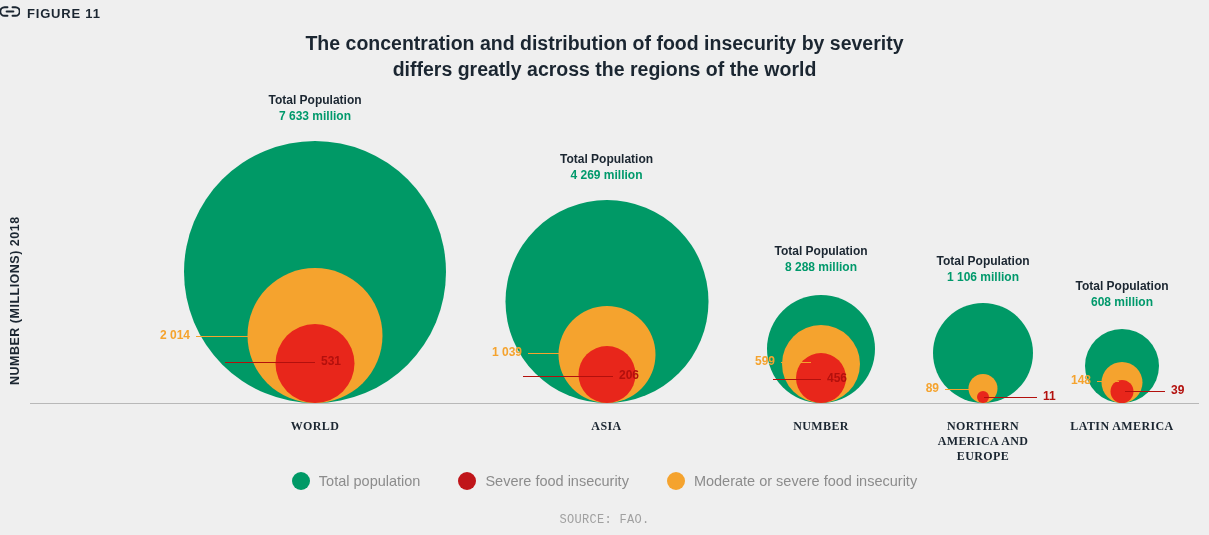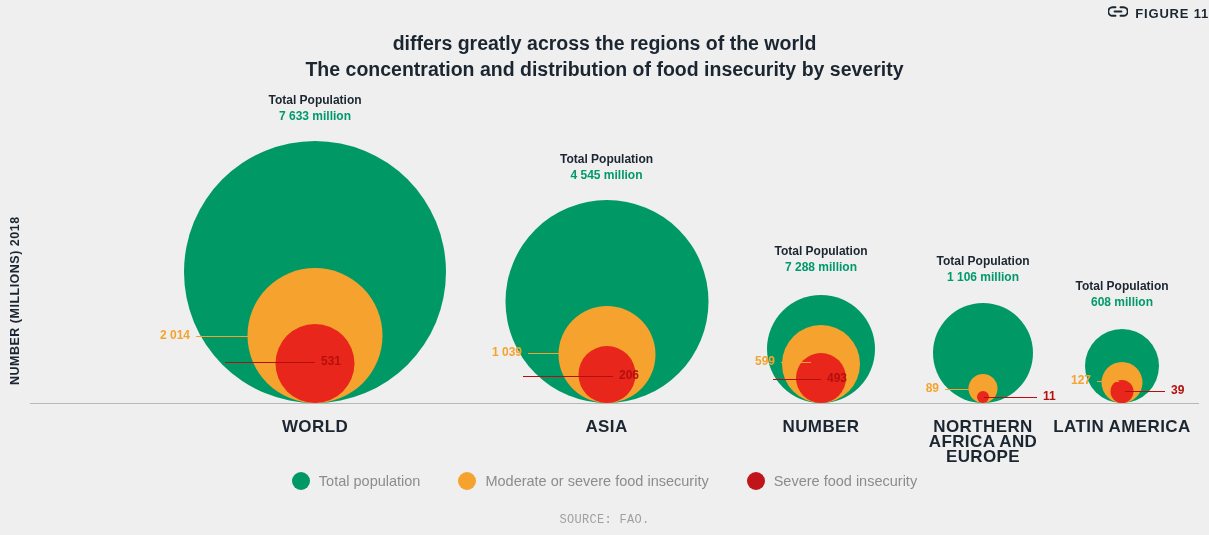--- a/index.html
+++ b/index.html
@@ -13,21 +13,21 @@
     position: relative;
     overflow: hidden;
   }
 
   
   .fig-tag {
     position: absolute;
     top: 4px; left: 0; right: 0;
     display: flex;
     align-items: center;
-    justify-content: flex-end;
+    justify-content: flex-start;
     gap: 7px;
   }
   .link-icon { display: block; }
   .fig-tag-label {
     font-size: 13px;
     font-weight: bold;
     letter-spacing: 0.8px;
     color: #1B2631;
   }
 
@@ -104,26 +104,27 @@
   .c-green  { background: #009966; }
   .c-orange { background: #F5A32E; }
   .c-red    { background: #E8261B; }
 
   .grp-xlabel {
     position: absolute;
     top: 419px;
     left: 50%;
     transform: translateX(-50%);
     text-align: center;
-    font-size: 17px;
+    font-size: 12px;
     font-weight: bold;
     letter-spacing: 0.4px;
     color: #1B2631;
     line-height: 15px;
     white-space: nowrap;
+    font-family: Liberation Serif, serif;
   }
   .grp-xlabel.multi { white-space: normal; width: 120px; }
 
   
   .callout { position: absolute; }
   .callout .cl-text {
     position: absolute;
     font-size: 12px;
     font-weight: bold;
     white-space: nowrap;
@@ -174,22 +175,22 @@
     <svg width="20" height="13" viewBox="0 0 20 13">
       <path d="M7.5 2.2H4.6a4.3 4.3 0 0 0 0 8.6h2.9" fill="none" stroke="#1B2631" stroke-width="1.9" stroke-linecap="round"></path>
       <path d="M12.5 2.2h2.9a4.3 4.3 0 0 1 0 8.6h-2.9" fill="none" stroke="#1B2631" stroke-width="1.9" stroke-linecap="round"></path>
       <path d="M6.6 6.5h6.8" fill="none" stroke="#1B2631" stroke-width="1.9" stroke-linecap="round"></path>
     </svg>
   </span>
   <span class="fig-tag-label">FIGURE 11</span>
 </div>
 
 <div class="chart-title">
+  <span class="line">The concentration and distribution of food insecurity by severity</span>
   <span class="line">differs greatly across the regions of the world</span>
-  <span class="line">The concentration and distribution of food insecurity by severity</span>
 </div>
 
 <div class="y-axis-label">NUMBER (MILLIONS) 2018</div>
 
 <div class="plot">
 
   <div class="baseline"></div>
 
   <div class="group" style="left:184px; width:262px;">
     <div class="grp-head" style="top:92px;">
@@ -198,48 +199,48 @@
     </div>
     <div class="circ c-green" style="width:262px;height:262px;top:141px;"></div>
     <div class="circ c-orange" style="width:135px;height:135px;top:268px;"></div>
     <div class="circ c-red" style="width:79px;height:79px;top:324px;"></div>
     <div class="grp-xlabel">WORLD</div>
   </div>
 
   <div class="group" style="left:505px; width:203px;">
     <div class="grp-head" style="top:151px;">
       <span class="tp-label">Total Population</span>
-      <span class="tp-value">4 545 million</span>
+      <span class="tp-value">4 269 million</span>
     </div>
     <div class="circ c-green" style="width:203px;height:203px;top:200px;"></div>
     <div class="circ c-orange" style="width:97px;height:97px;top:306px;"></div>
     <div class="circ c-red" style="width:57px;height:57px;top:346px;"></div>
     <div class="grp-xlabel">ASIA</div>
   </div>
 
   <div class="group" style="left:767px; width:108px;">
     <div class="grp-head" style="top:243px;">
       <span class="tp-label">Total Population</span>
-      <span class="tp-value">7 288 million</span>
+      <span class="tp-value">8 288 million</span>
     </div>
     <div class="circ c-green" style="width:108px;height:108px;top:295px;"></div>
     <div class="circ c-orange" style="width:78px;height:78px;top:325px;"></div>
     <div class="circ c-red" style="width:50px;height:50px;top:353px;"></div>
     <div class="grp-xlabel">NUMBER</div>
   </div>
 
   <div class="group" style="left:933px; width:100px;">
     <div class="grp-head" style="top:253px;">
       <span class="tp-label">Total Population</span>
       <span class="tp-value">1 106 million</span>
     </div>
     <div class="circ c-green" style="width:100px;height:100px;top:303px;"></div>
     <div class="circ c-orange" style="width:29px;height:29px;top:374px;"></div>
     <div class="circ c-red" style="width:12px;height:12px;top:391px;"></div>
-    <div class="grp-xlabel multi">NORTHERN AFRICA AND EUROPE</div>
+    <div class="grp-xlabel multi">NORTHERN AMERICA AND EUROPE</div>
   </div>
 
   <div class="group" style="left:1085px; width:74px;">
     <div class="grp-head" style="top:278px;">
       <span class="tp-label">Total Population</span>
       <span class="tp-value">608 million</span>
     </div>
     <div class="circ c-green" style="width:74px;height:74px;top:329px;"></div>
     <div class="circ c-orange" style="width:41px;height:41px;top:362px;"></div>
     <div class="circ c-red" style="width:23px;height:23px;top:380px;"></div>
@@ -262,52 +263,52 @@
   <div class="callout co-red co-right" style="left:613px; top:376px;">
     <span class="cl-text">206</span>
     <span class="cl-line" style="left:-90px; width:90px;"></span>
   </div>
 
   <div class="callout co-orange co-left" style="left:781px; top:362px;">
     <span class="cl-text">599</span>
     <span class="cl-line" style="left:0; width:30px;"></span>
   </div>
   <div class="callout co-red co-right" style="left:821px; top:379px;">
-    <span class="cl-text">493</span>
+    <span class="cl-text">456</span>
     <span class="cl-line" style="left:-48px; width:48px;"></span>
   </div>
 
   <div class="callout co-orange co-left" style="left:945px; top:389px;">
     <span class="cl-text">89</span>
     <span class="cl-line" style="left:0; width:27px;"></span>
   </div>
   <div class="callout co-red co-right" style="left:1037px; top:397px;">
     <span class="cl-text">11</span>
     <span class="cl-line" style="left:-53px; width:53px;"></span>
   </div>
 
   <div class="callout co-orange co-left" style="left:1097px; top:381px;">
-    <span class="cl-text">127</span>
+    <span class="cl-text">148</span>
     <span class="cl-line" style="left:0; width:22px;"></span>
   </div>
   <div class="callout co-red co-right" style="left:1165px; top:391px;">
     <span class="cl-text">39</span>
     <span class="cl-line" style="left:-40px; width:40px;"></span>
   </div>
 
 </div>
 
 <div class="legend">
   <div class="legend-item">
     <span class="legend-dot" style="background:#009966;"></span>
     <span class="legend-text">Total population</span>
   </div>
   <div class="legend-item">
+    <span class="legend-dot" style="background:#C0151A;"></span>
+    <span class="legend-text">Severe food insecurity</span>
+  </div>
+  <div class="legend-item">
     <span class="legend-dot" style="background:#F5A32E;"></span>
     <span class="legend-text">Moderate or severe food insecurity</span>
   </div>
-  <div class="legend-item">
-    <span class="legend-dot" style="background:#C0151A;"></span>
-    <span class="legend-text">Severe food insecurity</span>
-  </div>
 </div>
 
 <div class="source">SOURCE: FAO.</div>
 
 </body></html>

